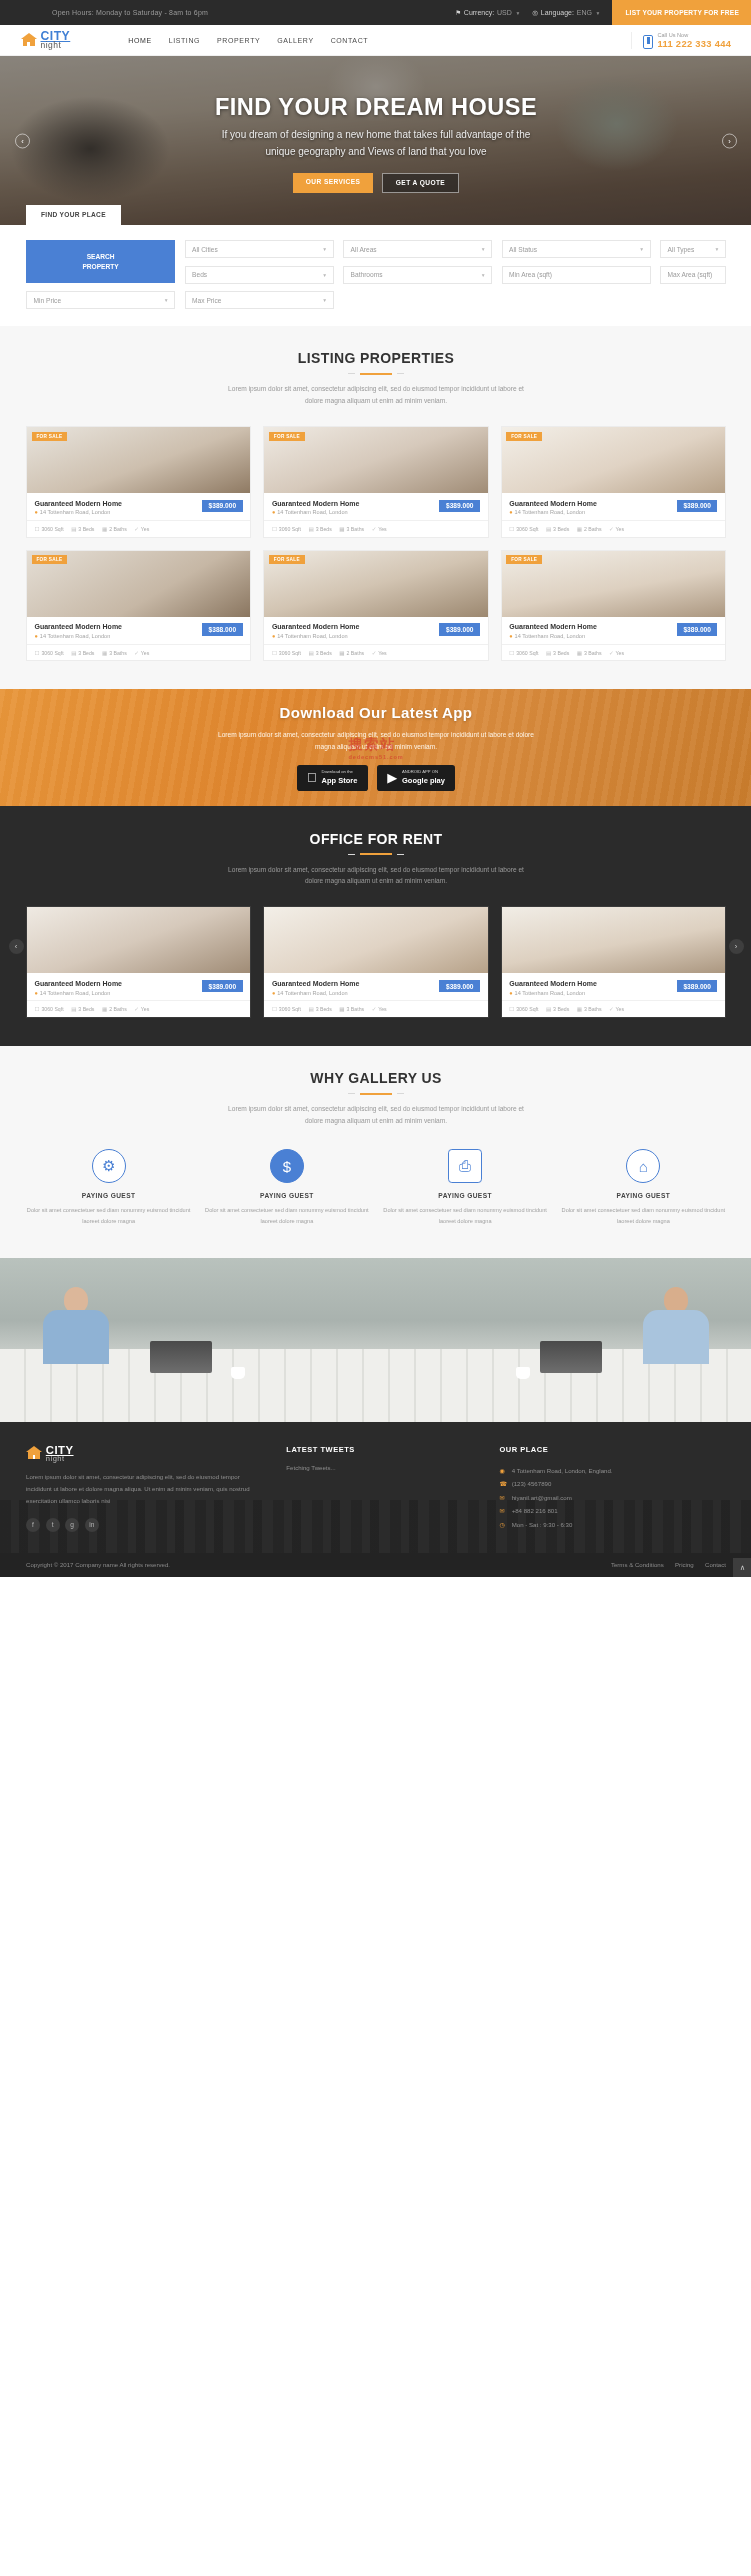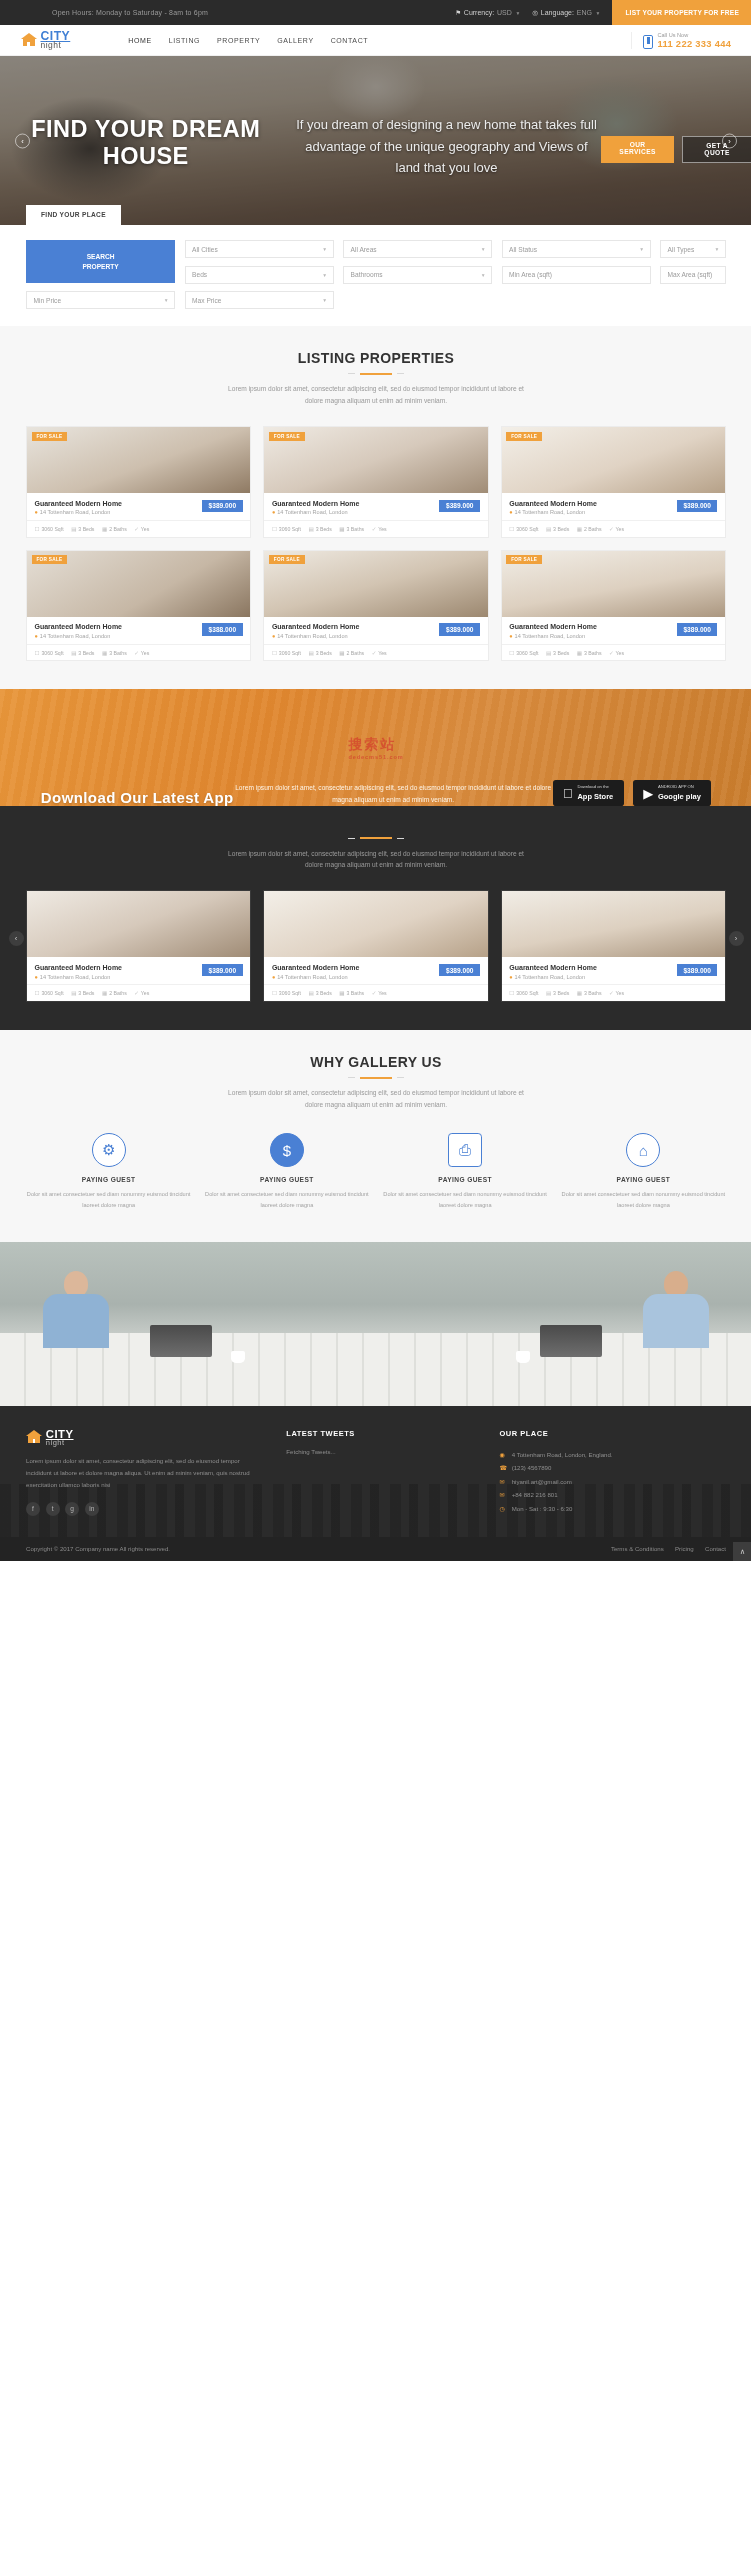--- a/index.html
+++ b/index.html
@@ -47,25 +47,25 @@
   
   .hero { position:relative; height:169px; overflow:hidden; background:#6b5d52; }
   .hero-bg { position:absolute; inset:0;
     background:
       radial-gradient(ellipse 113px 75px at 12% 55%, #3a3632 0%, #3a363200 70%),
       radial-gradient(ellipse 85px 66px at 82% 40%, #9fa89a 0%, #9fa89a00 72%),
       radial-gradient(ellipse 66px 47px at 50% 18%, #d8d2c8 0%, #d8d2c800 75%),
       linear-gradient(175deg, #cfc9bf 0%, #b9ae9e 30%, #8a7866 58%, #6a5647 78%, #54433a 100%);
   }
   .hero-overlay { position:absolute; inset:0; background:rgba(40,36,32,.42); }
-  .hero-inner { position:relative; height:100%; display:flex; 
+  .hero-inner { position:relative; height:100%; display:flex; flex-direction:column;
                 align-items:center; justify-content:center; text-align:center; padding-top:5.6px; }
   .hero-title { font-size:23.5px; font-weight:bold; color:#fff; letter-spacing:0.5px;
                 text-shadow:0 0.9px 3.8px rgba(0,0,0,.5); }
-  .hero-sub { font-size:13px; color:#ececec; line-height:1.65; margin-top:6.6px; max-width:310px;
+  .hero-sub { font-size:10px; color:#ececec; line-height:1.65; margin-top:6.6px; max-width:310px;
               text-shadow:0 0.9px 2.8px rgba(0,0,0,.6); }
   .hero-btns { display:flex; gap:8.5px; margin-top:12.2px; }
   .btn-orange { background:#f0a13c; color:#fff; font-size:6.6px; font-weight:bold;
                 padding:5.6px 13px; letter-spacing:0.4px; }
   .btn-ghost { background:rgba(30,30,30,.55); color:#fff; font-size:6.6px; font-weight:bold;
                padding:5.6px 13px; border:0.9px solid rgba(255,255,255,.5); letter-spacing:0.4px; }
   .hero-arrow { position:absolute; top:50%; transform:translateY(-50%); width:15px; height:15px;
     border:0.9px solid rgba(255,255,255,.55); border-radius:50%; color:#fff; font-size:7.5px;
     display:flex; align-items:center; justify-content:center; }
   .hero-arrow.left { left:15px; }
@@ -114,22 +114,22 @@
   .img-c { background:linear-gradient(160deg,#f3efe8,#e0d3c4 55%,#b6a188); }
   .img-d { background:linear-gradient(150deg,#e4ded5,#c6b7a5 60%,#8a7660); }
   .img-e { background:linear-gradient(165deg,#eee9e1,#d2c4b2 50%,#9c8870); }
   .img-f { background:linear-gradient(170deg,#f1ede6,#ddd0c0 55%,#ab9780); }
 
   
   .appband { position:relative; height:117px; overflow:hidden;
     background:linear-gradient(120deg,#e8963a 0%, #e0872f 35%, #d98b3d 60%, #c97c2c 100%); }
   .appband-tex { position:absolute; inset:0; opacity:.28;
     background:repeating-linear-gradient(100deg, rgba(255,255,255,.18) 0 5.6px, rgba(0,0,0,.05) 5.6px 13px); }
-  .appband-inner { position:relative; height:100%; display:flex; flex-direction:row;
-                   align-items:flex-end; justify-content:center; text-align:center; }
+  .appband-inner { position:relative; height:100%; display:flex; flex-direction:column;
+                   align-items:center; justify-content:center; text-align:center; }
   .app-title { font-size:15px; font-weight:bold; color:#fff; letter-spacing:0.4px;
                text-shadow:0 0.9px 2.8px rgba(0,0,0,.25); }
   .app-sub { font-size:6.6px; color:#fff6e9; line-height:1.8; margin-top:7.5px; max-width:319px; }
   .stores { display:flex; gap:9.4px; margin-top:12.2px; }
   .store { background:#1c1c1c; color:#fff; display:flex; align-items:center; gap:4.7px;
            padding:4.7px 10.3px; border-radius:2.8px; }
   .store-glyph { font-size:13px; line-height:1; }
   .store-txt { text-align:left; line-height:1.15; }
   .store-small { font-size:4.2px; color:#cfcfcf; display:block; }
   .store-big { font-size:7.5px; font-weight:bold; }
@@ -561,20 +561,21 @@
       </div>
     </div>
   </div>
   <div class="watermark">
     <span>搜索站</span>
     <small>dedecms51.com</small>
   </div>
 </div>
 
 <div class="dark">
+  <div class="sec-title">OFFICE FOR RENT</div>
   <div class="sec-rule"></div>
   <div class="sec-sub">Lorem ipsum dolor sit amet, consectetur adipiscing elit, sed do eiusmod tempor incididunt ut labore et dolore magna aliquam ut enim ad minim veniam.</div>
 
   <div class="cards">
     <div class="card">
       <div class="card-img img-b"></div>
       <div class="card-body">
         <div class="card-row">
           <div>
             <div class="card-name">Guaranteed Modern Home</div>

